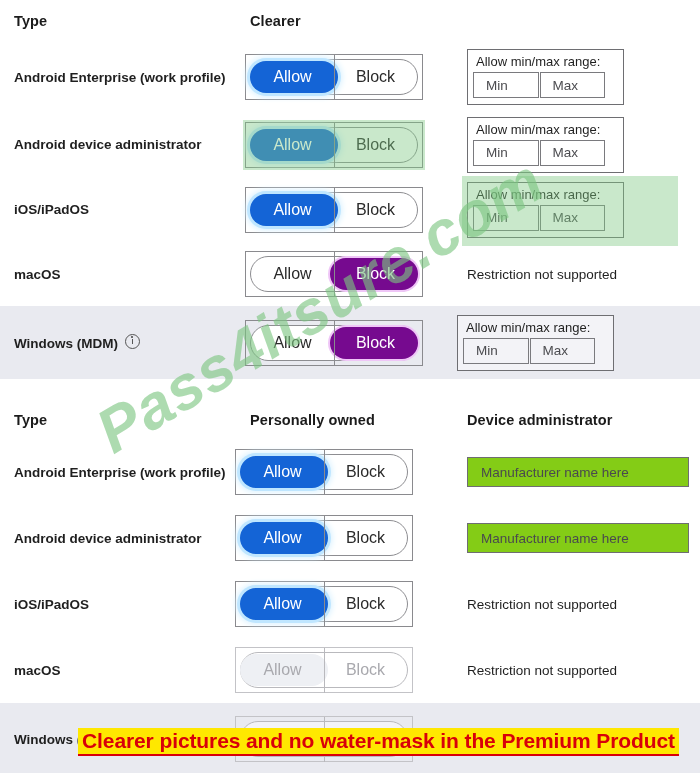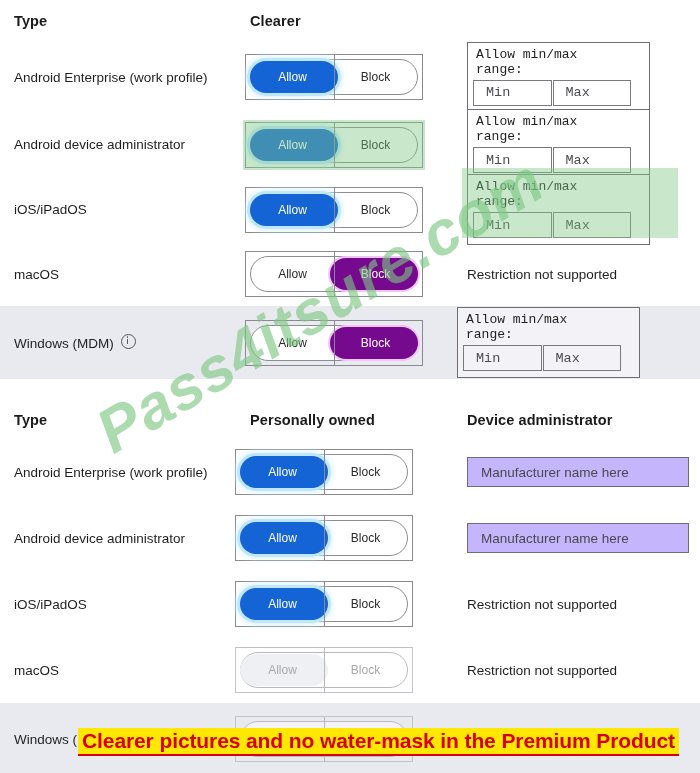--- a/index.html
+++ b/index.html
@@ -25,21 +25,21 @@
   .c-mid{width:215px;display:flex;align-items:center;box-sizing:border-box;}
   .c-right{flex:1;display:flex;align-items:center;box-sizing:border-box;}
 
   .hdr .c-type,.hdr .c-mid,.hdr .c-right{
     font-size:14.5px;font-weight:bold;color:#1b1b1b;letter-spacing:.1px;
   }
   .hdr .c-mid{padding-left:10px;}
   .hdr .c-right{padding-left:12px;}
 
   .typetxt{
-    font-size:13.5px;color:#1f1f1f;line-height:17px;
+    font-size:13.5px;color:#1f1f1f;line-height:17px;font-weight:bold;
   }
   .note{font-size:13.5px;color:#1f1f1f;}
 
   .rowshade{background:#e9eaf0;}
 
   
   .infoicon{
     display:inline-block;width:13px;height:13px;border:1.2px solid #555;
     border-radius:50%;position:relative;vertical-align:-1px;margin-left:7px;
   }
@@ -64,21 +64,21 @@
     box-sizing:border-box;
     overflow:visible;
   }
   .segbox{
     position:absolute;left:-5px;top:-5px;width:178px;height:46px;
     border:1.3px solid #8a8a8e;background:transparent;box-sizing:border-box;
     pointer-events:none;
   }
   .seg .half{
     flex:1;display:flex;align-items:center;justify-content:center;
-    font-size:12px;color:#2a2a2a;position:relative;z-index:2;
+    font-size:16px;color:#2a2a2a;position:relative;z-index:2;
   }
   .seg .divider{
     position:absolute;left:50%;top:-5px;bottom:-6px;width:1.2px;background:#8a8a8e;z-index:3;
   }
   .pill{
     position:absolute;top:1px;height:32px;width:88px;border-radius:16px;z-index:1;
   }
   .pill.left{left:-1px;}
   .pill.right{right:-1px;}
   .pill.blue{
@@ -90,34 +90,34 @@
     box-shadow:0 0 0 2px #efc6f7;
   }
   .seg .half.on{color:#ffffff;font-weight:normal;}
   .seg.disabled{border-color:#b9b9bd;}
   .seg.disabled .half{color:#a9a9ae;}
   .seg.disabled .divider{background:#b9b9bd;}
   .pill.greyfill{background:#eef0f4;box-shadow:none;}
 
   
   .rangebox{
-    width:183px;border:1.4px solid #6e6e72;background:#ffffff;
-    box-sizing:border-box;padding:3px 18px 6px 5px;font-family:Liberation Mono, monospace;
+    width:157px;border:1.4px solid #6e6e72;background:#ffffff;
+    box-sizing:border-box;padding:3px 18px 6px 5px;
   }
   .rangebox .lbl{font-size:13px;color:#1f1f1f;padding:1px 2px 3px 3px;}
   .rangerow{display:flex;gap:1px;}
   .rangerow .inp{
     flex:1;border:1.2px solid #7a7a7e;height:26px;background:#fff;
     display:flex;align-items:center;padding-left:12px;
     font-size:13.5px;color:#4c4c50;box-sizing:border-box;
   }
 
   
   .manubox{
-    width:222px;height:30px;border:1.4px solid #6e6e72;background:#c4b5fd;
+    width:222px;height:30px;border:1.4px solid #6e6e72;background:#84cc16;
     display:flex;align-items:center;padding-left:13px;box-sizing:border-box;
     font-size:13.5px;color:#4a4a4e;
   }
 
   
   .ghl{
     position:absolute;background:rgba(126,200,130,.42);
     pointer-events:none;z-index:6;
   }
 

